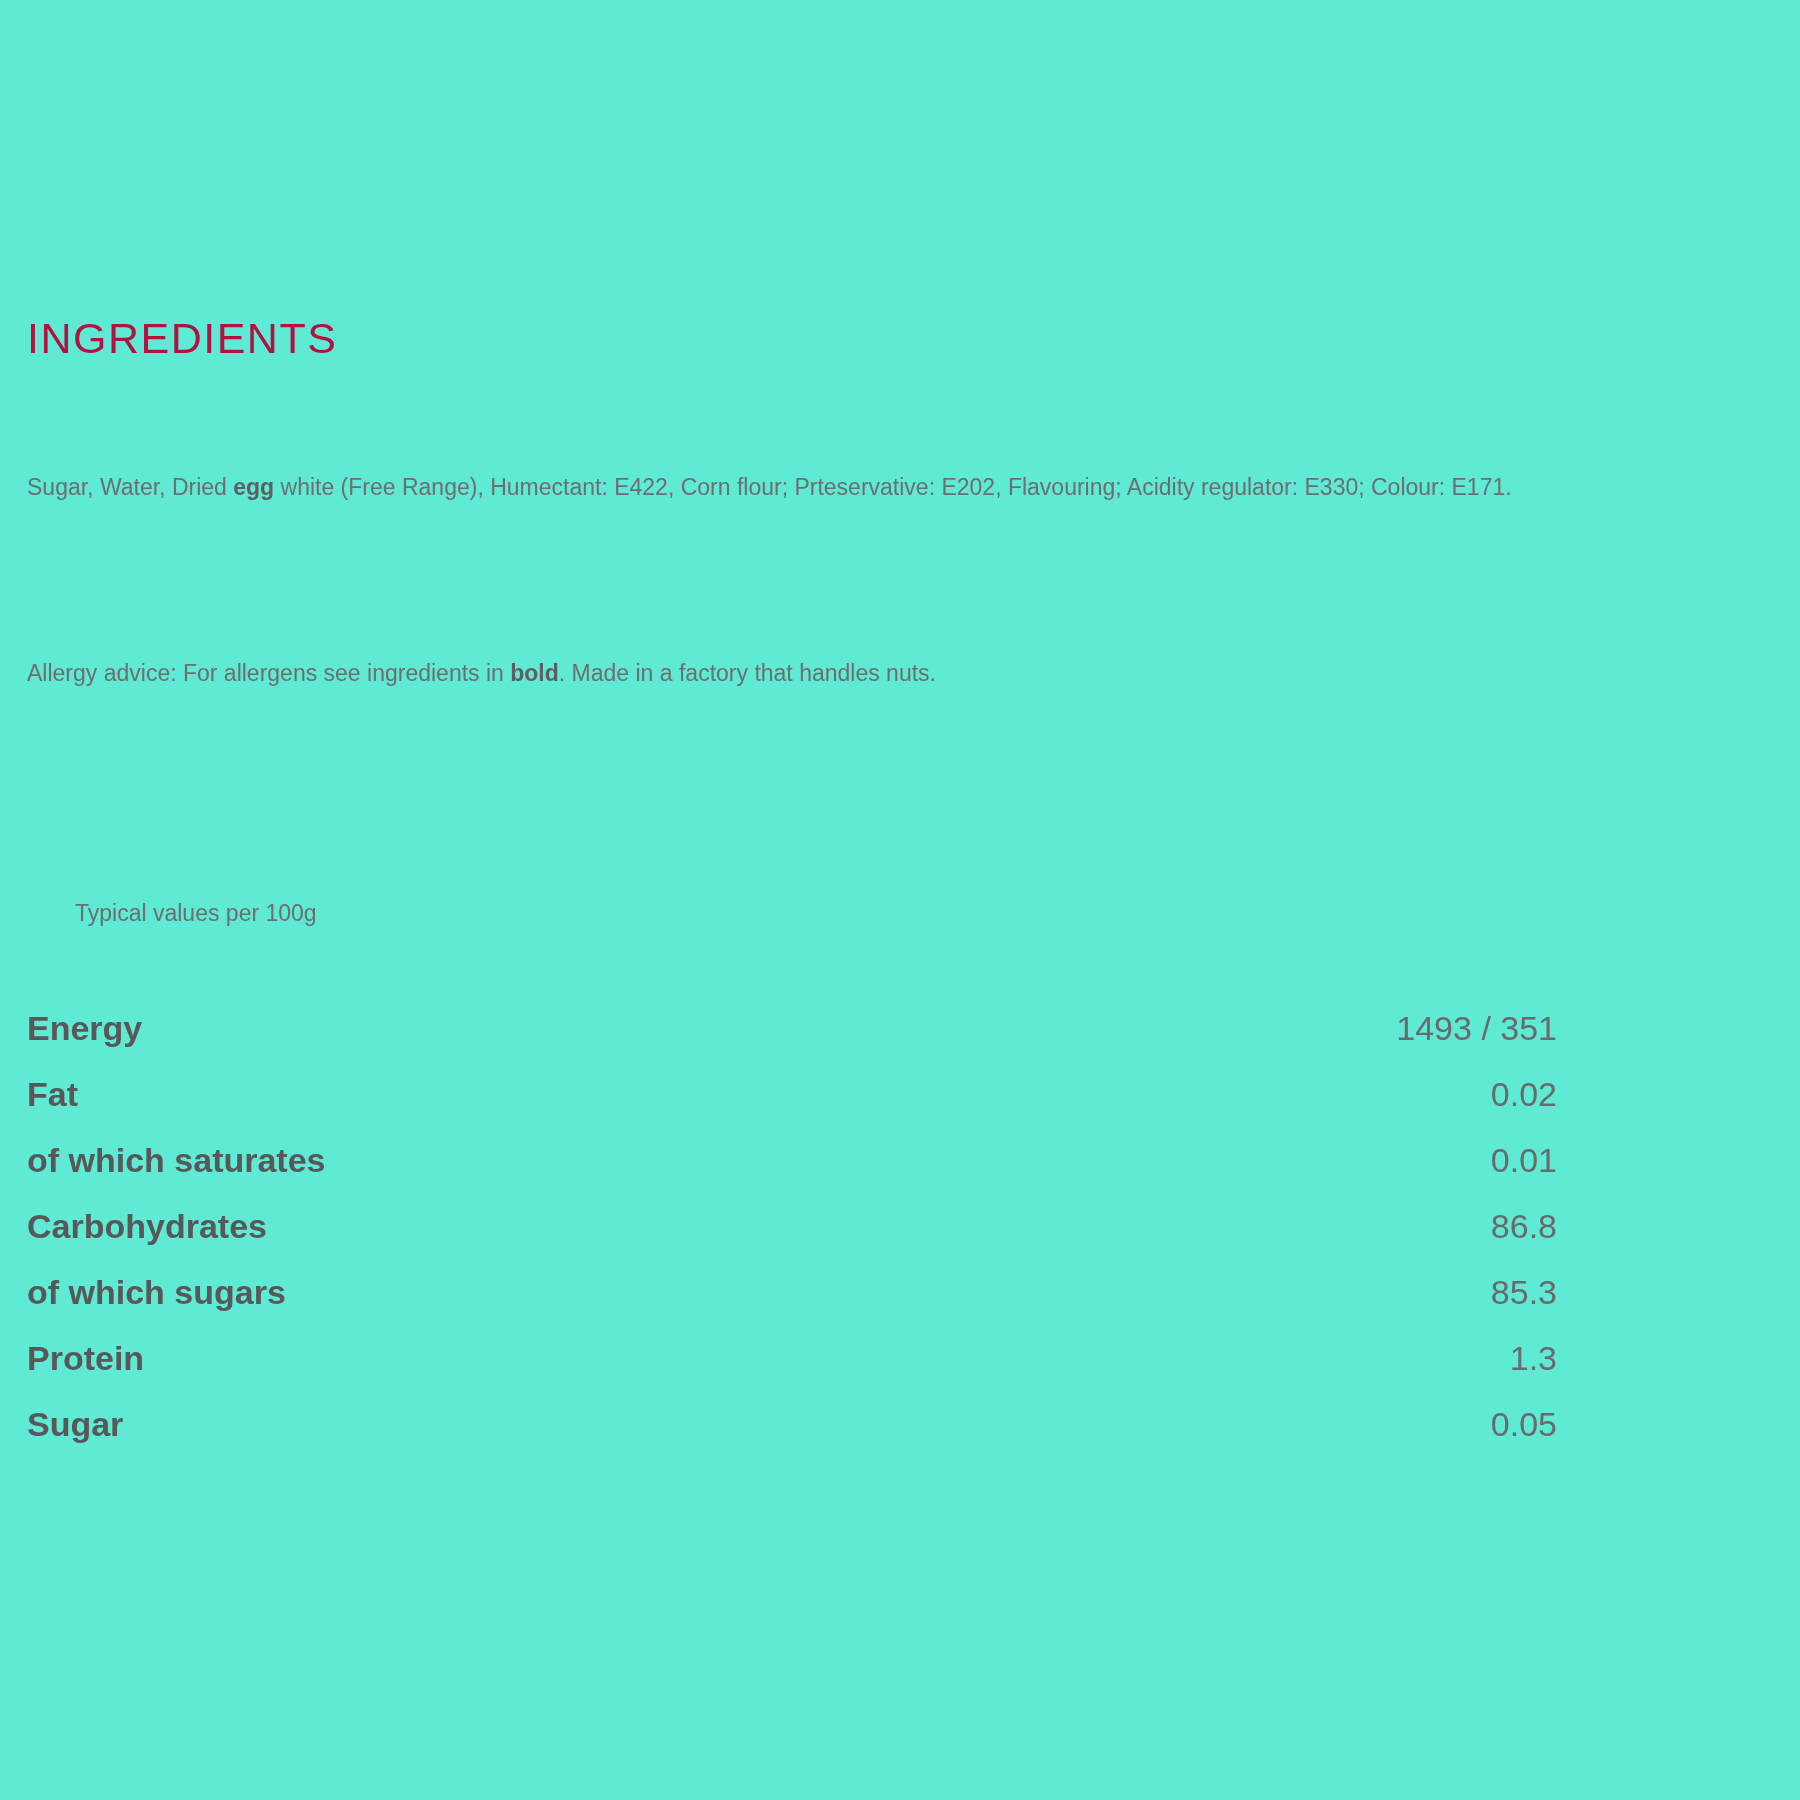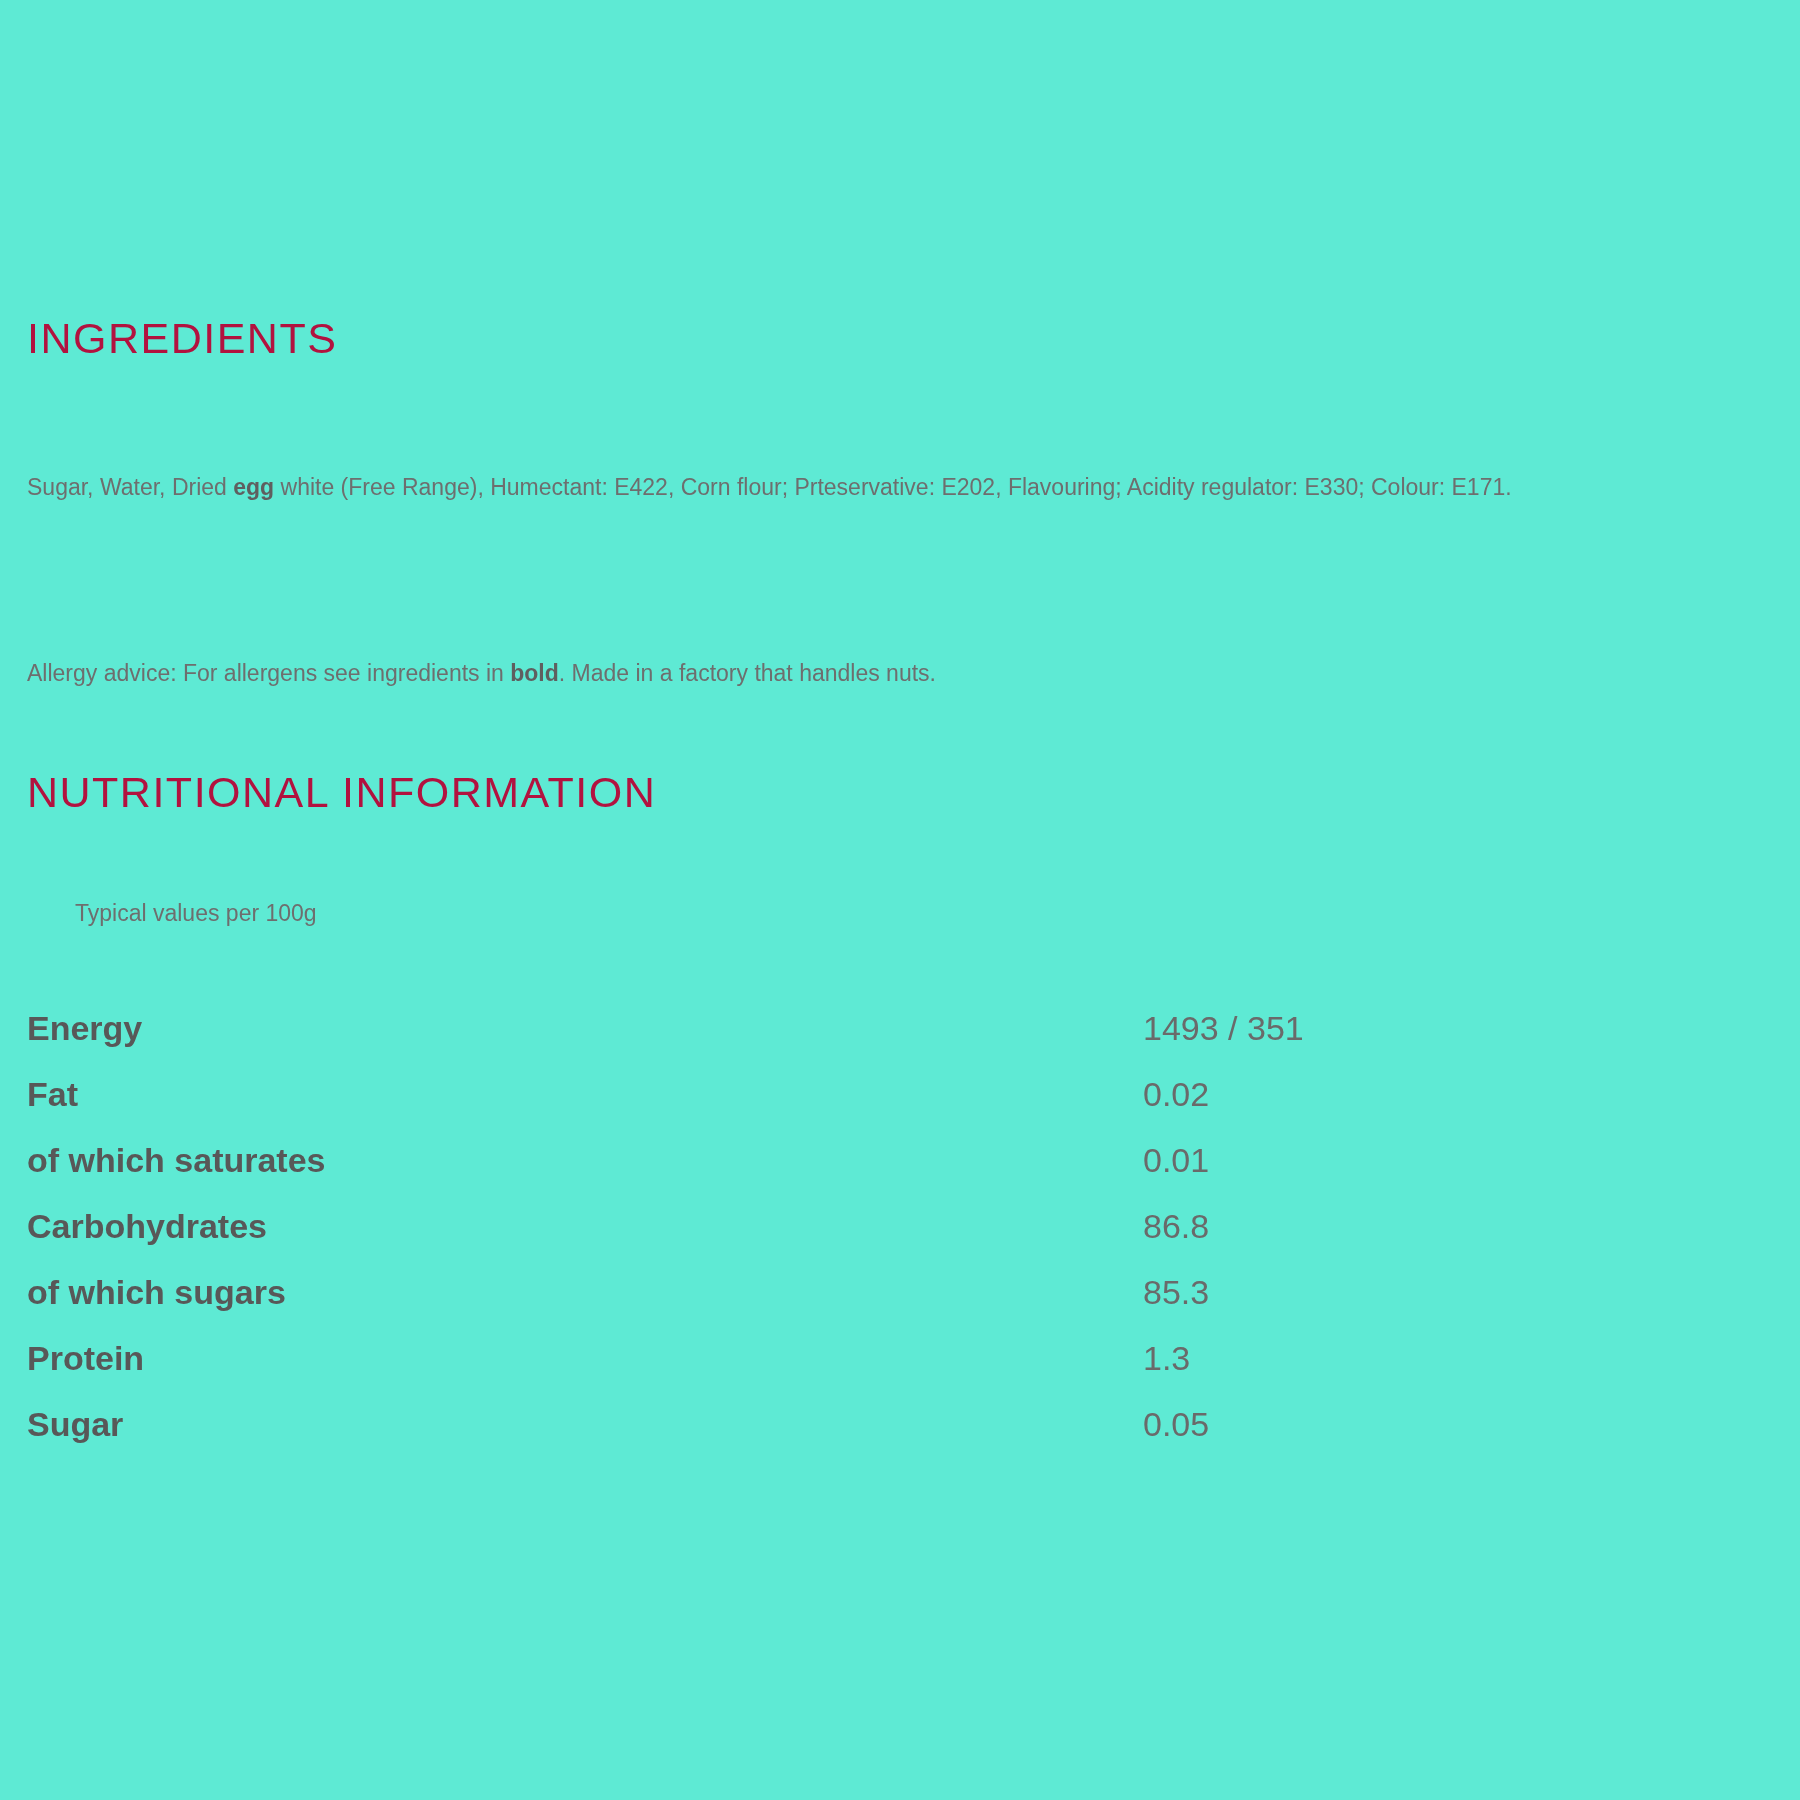--- a/index.html
+++ b/index.html
@@ -46,20 +46,21 @@
   #nutrition-table {
     position: absolute;
     top: 995px;
     left: 27px;
     width: 1530px;
   }
   .nutrition-row {
     display: flex;
     height: 66px;
     align-items: center;
+    justify-content: space-between;
   }
   .nutrition-label {
     width: 1116px;
     font-size: 34px;
     font-weight: 600;
     color: #585858;
   }
   .nutrition-value {
     font-size: 34px;
     font-weight: 300;
@@ -70,21 +71,20 @@
 <body>
 
 <div id="page">
 
   <h2 id="ingredients-heading" class="section-heading">INGREDIENTS</h2>
 
   <p id="ingredients-body" class="body-text"><span>Sugar, Water, Dried </span><b>egg</b><span> white (Free Range), Humectant: E422, Corn flour; Prteservative: E202, Flavouring; Acidity regulator: E330; Colour: E171.</span></p>
 
   <p id="allergy-advice" class="body-text"><span>Allergy advice: For allergens see ingredients in </span><b>bold</b><span>. Made in a factory that handles nuts.</span></p>
 
-  <h2 id="nutrition-heading" class="section-heading">NUTRITIONAL INFORMATION</h2>
 
   <p id="typical-values" class="body-text">Typical values per 100g</p>
 
   <div id="nutrition-table">
     <div class="nutrition-row">
       <span class="nutrition-label">Energy</span>
       <span class="nutrition-value">1493 / 351</span>
     </div>
     <div class="nutrition-row">
       <span class="nutrition-label">Fat</span>

